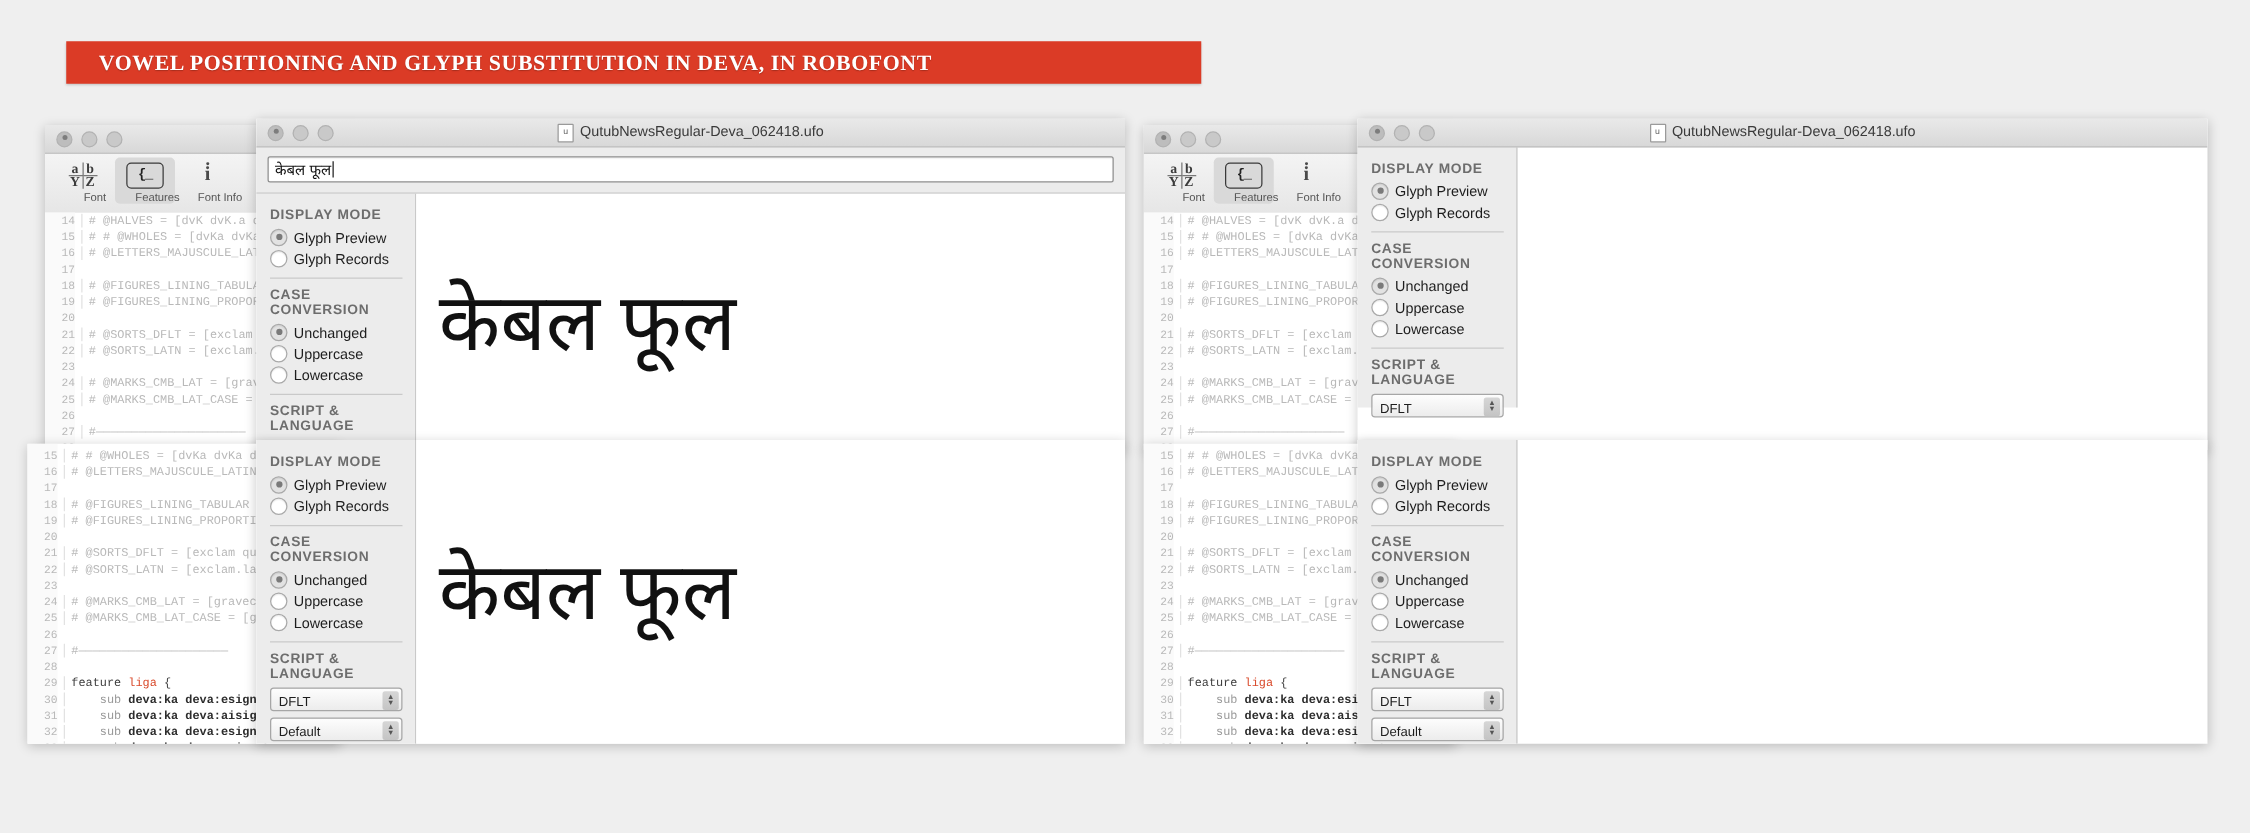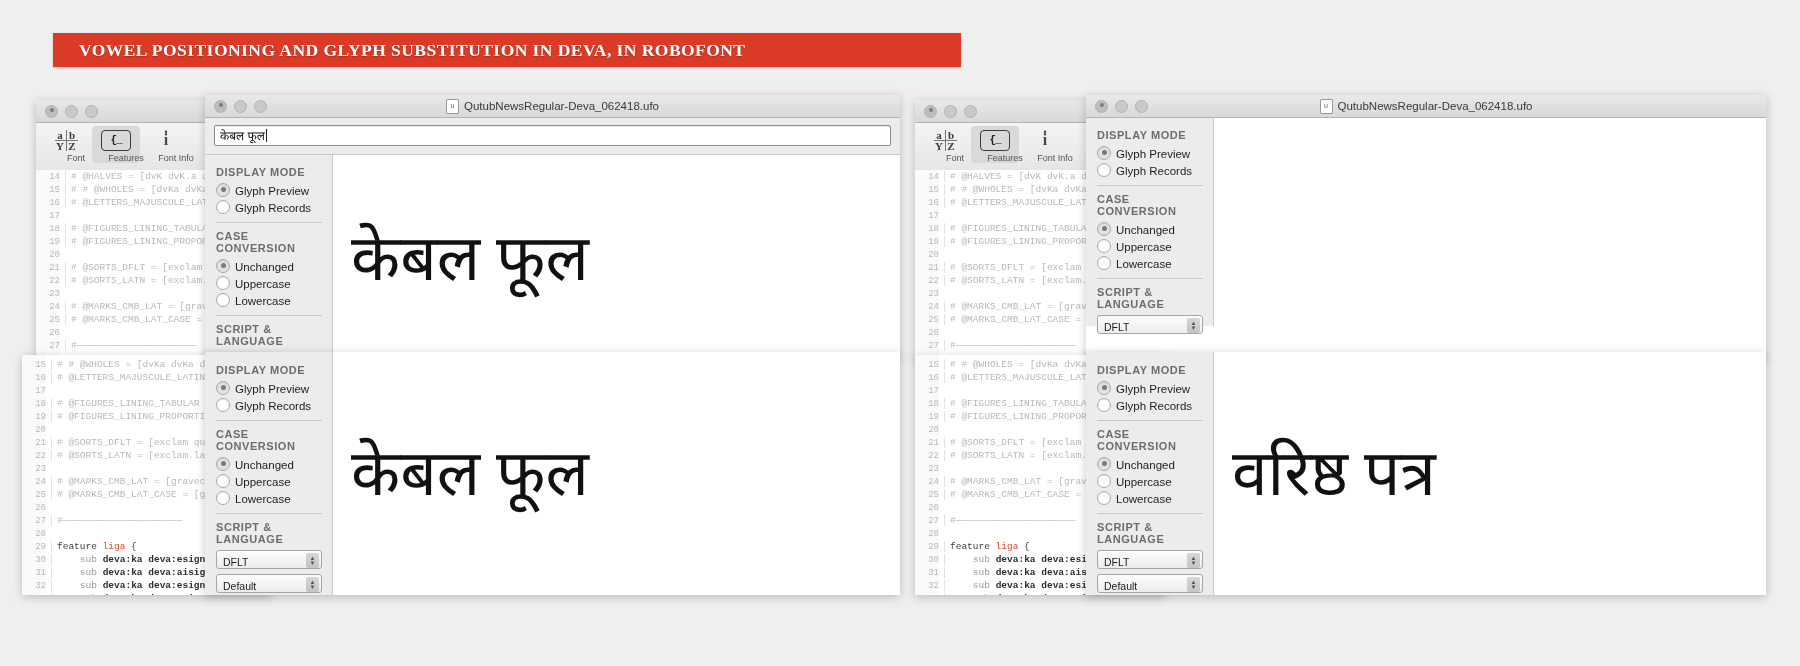--- a/index.html
+++ b/index.html
@@ -728,19 +728,16 @@
         <div class="sec-h">SCRIPT &amp; LANGUAGE</div>
         <div class="popup">
           <span>DFLT</span>
           <span class="stepper">▲<br>▼</span>
         </div>
         <div class="popup">
           <span>Default</span>
           <span class="stepper">▲<br>▼</span>
         </div>
       </div>
-      <div class="pv-canvas">
-        <span class="deva-big">वरिष्ठ पत्र</span>
-      </div>
     </div>
   </div>
 
 </div>
 
 </body></html>

